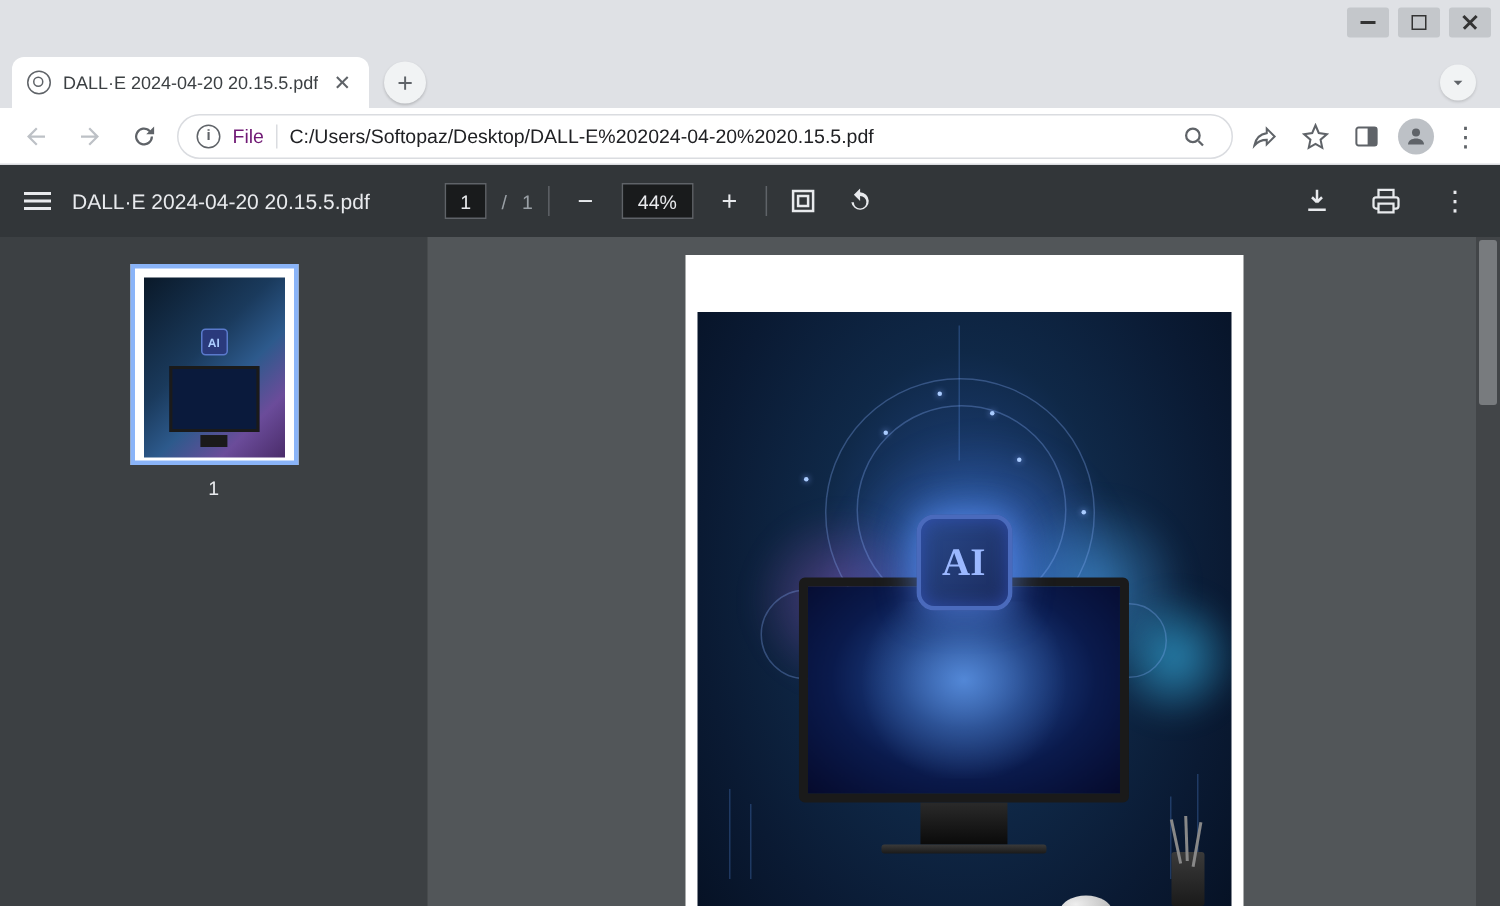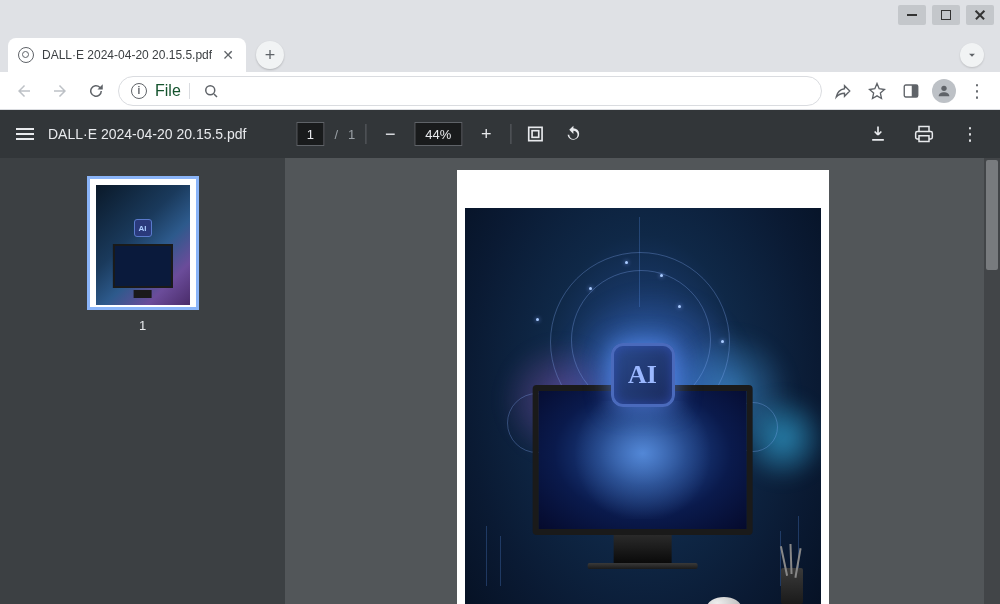--- a/index.html
+++ b/index.html
@@ -16,21 +16,21 @@
 .tab-spacer { flex: 1; }
 .tabstrip .chev { width: 24px; height: 24px; border-radius: 50%; background: #f1f3f4; display: flex; align-items: center; justify-content: center; margin-bottom: 5px; margin-right: 8px; box-shadow: 0 1px 2px rgba(0,0,0,0.15); }
 
 
 .addrbar { height: 38px; background: #fff; display: flex; align-items: center; padding: 0 10px; gap: 8px; border-bottom: 1px solid #dadce0; }
 .nav-icon { width: 28px; height: 28px; display: flex; align-items: center; justify-content: center; color: #5f6368; }
 .nav-icon.disabled { color: #bdc1c6; }
 .nav-icon svg { width: 18px; height: 18px; }
 .omnibox { flex: 1; display: flex; align-items: center; height: 30px; border: 1px solid #dadce0; border-radius: 15px; padding: 0 12px; gap: 8px; background: #fff; }
 .omnibox .info { width: 16px; height: 16px; border: 1.5px solid #5f6368; border-radius: 50%; display: flex; align-items: center; justify-content: center; font-size: 10px; color: #5f6368; font-weight: bold; flex-shrink: 0; }
-.omnibox .file-label { font-size: 16px; color: #14532d; }
+.omnibox .file-label { font-size: 13px; color: #701a75; }
 .omnibox .divider { width: 1px; height: 16px; background: #dadce0; }
 .omnibox .url { font-size: 13px; color: #202124; flex: 1; }
 .addr-icon { width: 26px; height: 26px; display: flex; align-items: center; justify-content: center; color: #5f6368; }
 .addr-icon svg { width: 18px; height: 18px; }
 .profile-icon { width: 24px; height: 24px; border-radius: 50%; background: #bdc1c6; display:flex; align-items:center; justify-content:center; }
 .menu-dots { width: 26px; display:flex; align-items:center; justify-content:center; color:#5f6368; font-size:18px; }
 
 
 .pdf-toolbar { height: 48px; background: #323639; color: #fff; display: flex; align-items: center; padding: 0 16px; gap: 14px; }
 .pdf-toolbar .hamburger { display: flex; flex-direction: column; gap: 3px; width: 18px; }
@@ -128,20 +128,21 @@
   </div>
   <div class="nav-icon">
     <svg viewBox="0 0 24 24">
         <path d="M17.65 6.35A8 8 0 1 0 20 12h-2a6 6 0 1 1-1.76-4.24L14 10h7V3l-3.35 3.35z" fill="currentColor"></path>
       </svg>
   </div>
   <div class="omnibox">
     <div class="info">i</div>
     <span class="file-label">File</span>
     <div class="divider"></div>
+    <span class="url">C:/Users/Softopaz/Desktop/DALL-E%202024-04-20%2020.15.5.pdf</span>
     <div class="addr-icon">
       <svg viewBox="0 0 24 24">
           <circle cx="11" cy="11" r="6" stroke="#5f6368" stroke-width="2" fill="none"></circle>
           <path d="M16 16l4 4" stroke="#5f6368" stroke-width="2"></path>
         </svg>
     </div>
   </div>
   <div class="addr-icon">
     <svg viewBox="0 0 24 24">
         <path d="M14 9V5l7 7-7 7v-4c-5 0-8 1.5-11 5 1-5 4-10 11-11z" fill="none" stroke="#5f6368" stroke-width="1.8"></path>

